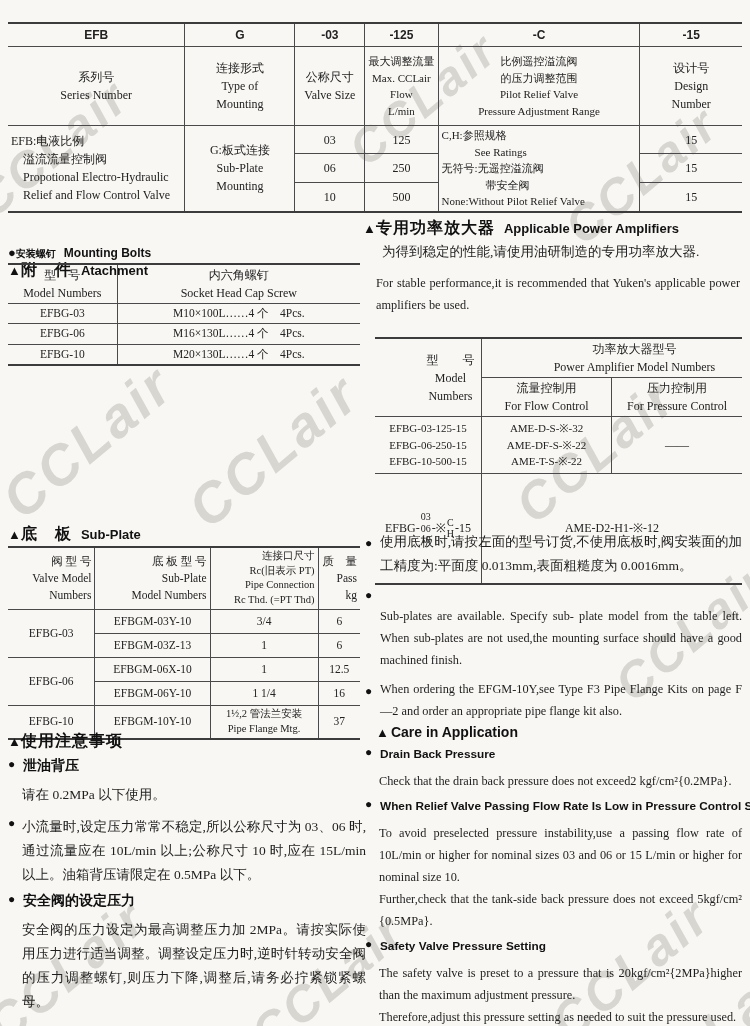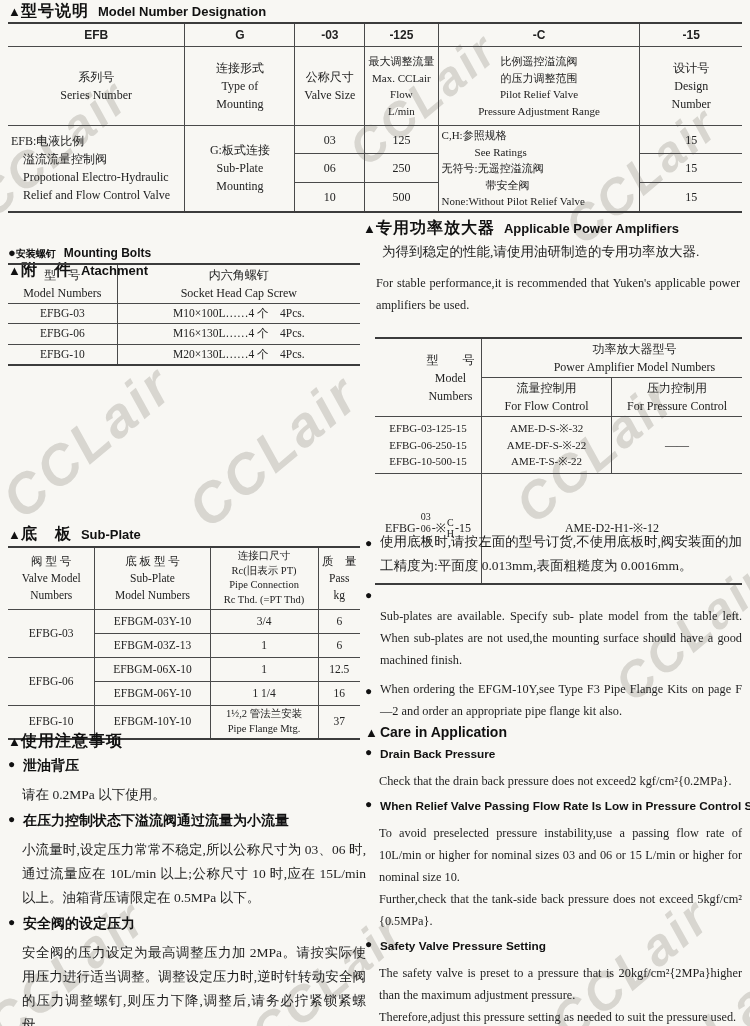--- a/index.html
+++ b/index.html
@@ -31,21 +31,21 @@
   .t1 .r-desc td{height:76px;}
   .t1 .r-body td{height:25px;}
   .t2 td{font-size:11.5px;}
   .t2 .hdr td{height:36px;font-size:12px;}
   .t2 .row td{height:17px;}
   .t3 .hdr1 td{height:34px;padding-left:48px;}
   .t3 .hdr2 td{height:30px;}
   .t3 .body1 td{height:54px;}
   .t3 .body2 td{height:44px;}
   .t4 td{font-size:11.5px;}
-  .t4 .hdr td{height:56px;}
+  .t4 .hdr td{height:56px;text-align:right;}
   .t4 .row td{height:21px;}
   .t4 .rowtall td{height:30px;}
   .modelflex{display:flex;align-items:center;justify-content:center;gap:1px;font-size:12px;}
   .stack{display:inline-block;white-space:pre-line;font-size:10px;line-height:1.15;text-align:center;}
   
   .note{position:relative;padding-left:15px;margin:0 0 5px 0;}
   .note .blt{position:absolute;left:0;top:1px;font-size:12px;color:#111;}
   .cn-body{font-size:13.5px;line-height:24px;text-align:justify;color:#1e1e1e;}
   .en-body{font-size:12.3px;line-height:22px;text-align:justify;white-space:pre-line;color:#1e1e1e;}
   .nt-title-cn{font-family:"Liberation Sans","DejaVu Sans",sans-serif;font-weight:bold;font-size:14px;color:#111;}
@@ -63,23 +63,20 @@
   <div class="wm" style="left:572px;top:205px;font-size:50px;">CCLair</div>
   <div class="wm" style="left:10px;top:474px;font-size:56px;">CCLair</div>
   <div class="wm" style="left:196px;top:483px;font-size:56px;">CCLair</div>
   <div class="wm" style="left:523px;top:482px;font-size:52px;">CCLair</div>
   <div class="wm" style="left:622px;top:662px;font-size:50px;">CCLair</div>
   <div class="wm" style="left:-6px;top:1002px;font-size:52px;">CCLair</div>
   <div class="wm" style="left:258px;top:1012px;font-size:50px;">CCLair</div>
   <div class="wm" style="left:558px;top:1000px;font-size:52px;">CCLair</div>
   <div class="wm" style="left:642px;top:1062px;font-size:56px;">CCLair</div>
 
-  <div class="abs sec" style="left:8px;top:1px;">
-    <span class="mk">▲</span><span class="h1cn">型号说明</span><span class="h1en">Model Number Designation</span>
-  </div>
 
   <table class="tbl t1 abs" style="left:8px;top:22px;width:734px;">
     <colgroup>
       <col style="width:24.1%">
         <col style="width:15.0%">
         <col style="width:9.5%">
       <col style="width:10.0%">
         <col style="width:27.5%">
         <col style="width:13.9%">
     </colgroup>
@@ -301,34 +298,34 @@
       <span class="mk">▲</span><span class="h1cn">使用注意事项</span>
     </div>
     <div class="itm">
       <div class="note" style="margin-bottom:0;">
         <span class="blt">●</span><span class="nt-title-cn">泄油背压</span>
       </div>
       <div class="bodywrap cn-body">请在 0.2MPa 以下使用。</div>
     </div>
     <div class="itm">
       <div class="note" style="margin-bottom:0;">
-        <span class="blt">●</span><span class="nt-title-cn">在压力控制状态下溢流阀通过流量为小流量</span>
+        <span class="blt">●</span>
       </div>
       <div class="bodywrap cn-body">小流量时,设定压力常常不稳定,所以公称尺寸为 03、06 时,通过流量应在 10L/min 以上;公称尺寸 10 时,应在 15L/min 以上。油箱背压请限定在 0.5MPa 以下。</div>
     </div>
     <div class="itm">
       <div class="note" style="margin-bottom:0;">
         <span class="blt">●</span><span class="nt-title-cn">安全阀的设定压力</span>
       </div>
       <div class="bodywrap cn-body">安全阀的压力设定为最高调整压力加 2MPa。请按实际使用压力进行适当调整。调整设定压力时,逆时针转动安全阀的压力调整螺钉,则压力下降,调整后,请务必拧紧锁紧螺母。</div>
     </div>
   </div>
 
   <div class="abs" style="left:365px;top:723px;width:377px;">
-    <div class="sec" style="margin-bottom:3px;">
+    <div class="sec" style="margin-bottom:3px;margin-left:11px;">
       <span class="mk">▲</span><span class="h1en" style="margin-left:2px;font-size:14px;">Care in Application</span>
     </div>
     <div class="itm">
       <div class="note" style="margin-bottom:0;">
         <span class="blt">●</span><span class="nt-title-en">Drain Back Pressure</span>
       </div>
       <div class="bodywrap en-body">Check that the drain back pressure does not exceed2 kgf/cm²{0.2MPa}.</div>
     </div>
     <div class="itm">
       <div class="note" style="margin-bottom:0;">

